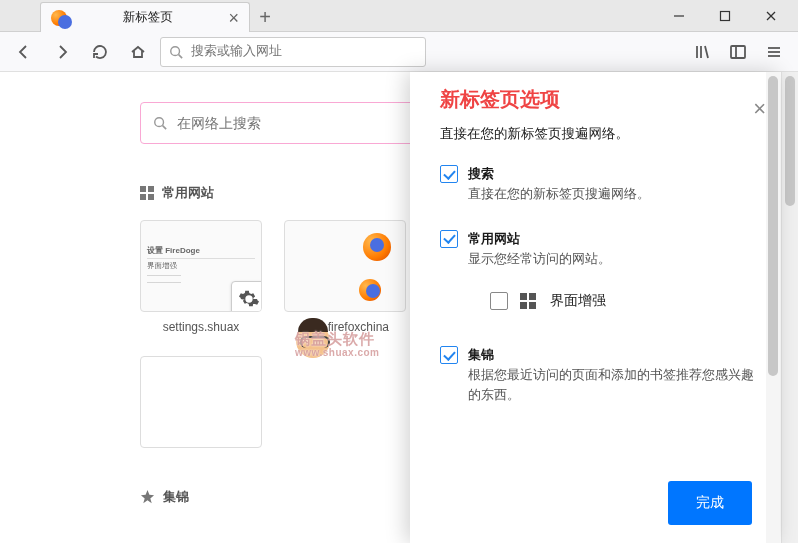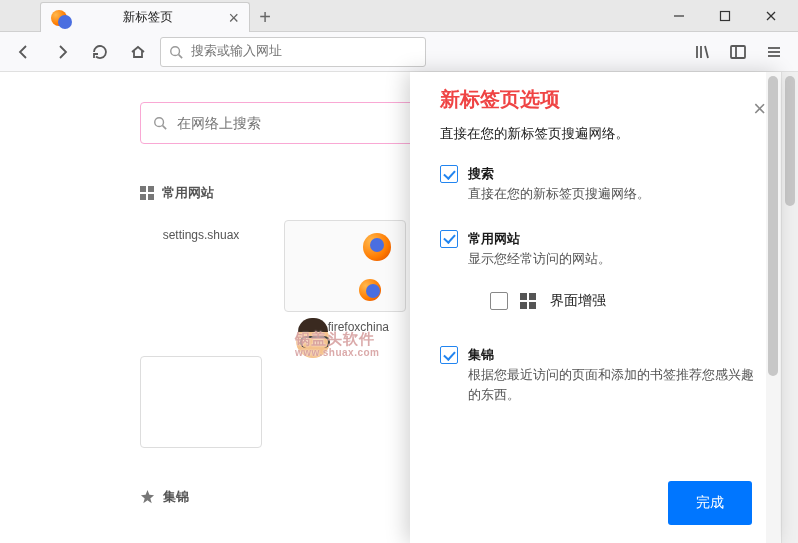--- a/index.html
+++ b/index.html
@@ -183,20 +183,32 @@
           <rect x="0" y="0" width="6" height="6"></rect>
           <rect x="8" y="0" width="6" height="6"></rect>
           <rect x="0" y="8" width="6" height="6"></rect>
           <rect x="8" y="8" width="6" height="6"></rect>
         </svg>
       <span>常用网站</span>
     </div>
 
     <div class="tiles">
       <div class="tile">
+        <div class="tile-box" style="align-items:flex-start; padding:6px; font-size:8px; color:#666; line-height:1.2; flex-direction:column;">
+          <div style="font-size:8px; font-weight:600;">设置 FireDoge</div>
+          <div style="height:1px;background:#ddd;width:100%;margin:3px 0 2px"></div>
+          <div style="font-size:7.5px;">界面增强</div>
+          <div style="font-size:6px;color:#aaa; margin-top:2px">────────</div>
+          <div style="font-size:6px;color:#aaa">────────</div>
+          <div class="gear-overlay">
+            <svg width="22" height="22" viewBox="0 0 24 24" fill="#555">
+                <path d="M12 8a4 4 0 1 0 0 8 4 4 0 0 0 0-8zm9 4a7 7 0 0 1-.1 1.2l2 1.6-2 3.4-2.4-.8a7 7 0 0 1-2 .1l-.4 2.5h-4l-.4-2.5a7 7 0 0 1-2-1.1l-2.4.8-2-3.4 2-1.6A7 7 0 0 1 3 12a7 7 0 0 1 .1-1.2l-2-1.6 2-3.4 2.4.8a7 7 0 0 1 2-1.1L7.9 3h4l.4 2.5a7 7 0 0 1 2 1.1l2.4-.8 2 3.4-2 1.6c.1.4.1.8.1 1.2z"></path>
+              </svg>
+          </div>
+        </div>
         <div class="tile-caption">settings.shuax</div>
       </div>
       <div class="tile">
         <div class="tile-box">
           <span class="ff-logo" style="position:absolute; top:12px; right:14px;"></span>
           <span class="ff-logo" style="position:absolute; bottom:10px; right:24px; width:22px;height:22px;"></span>
         </div>
         <div class="tile-caption">start.firefoxchina</div>
       </div>
       <div class="tile">

